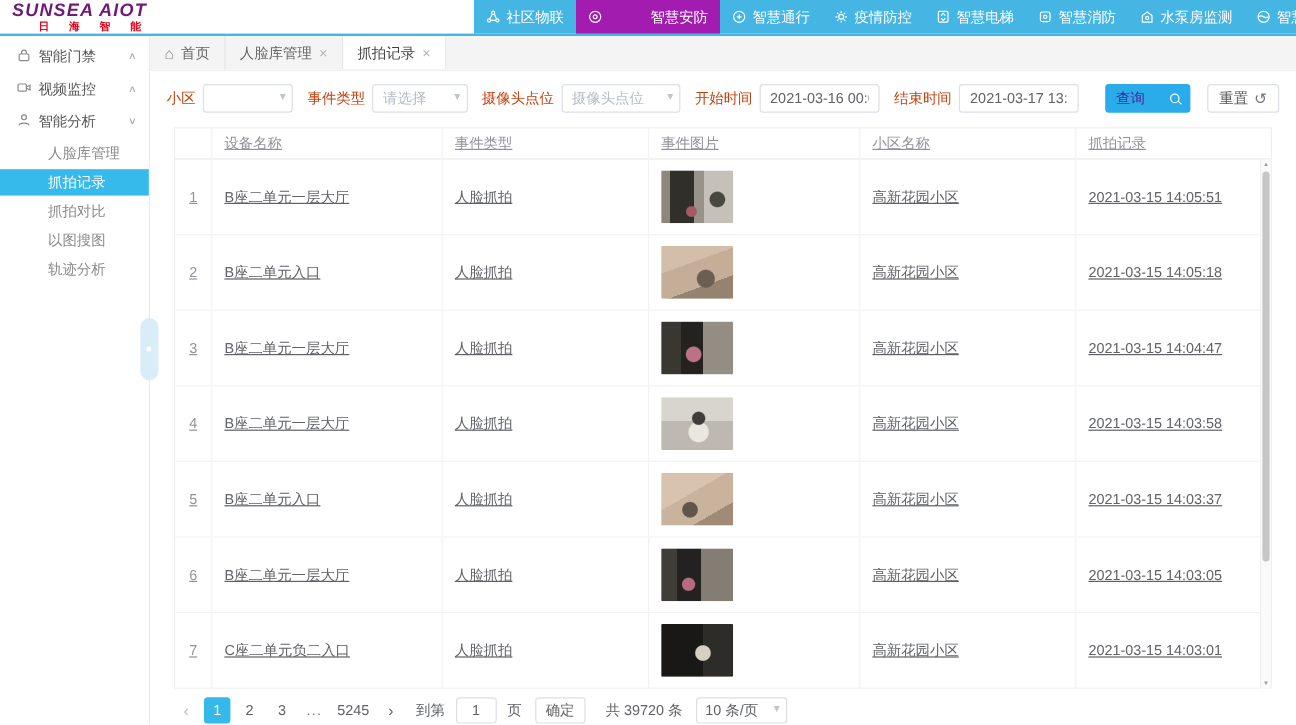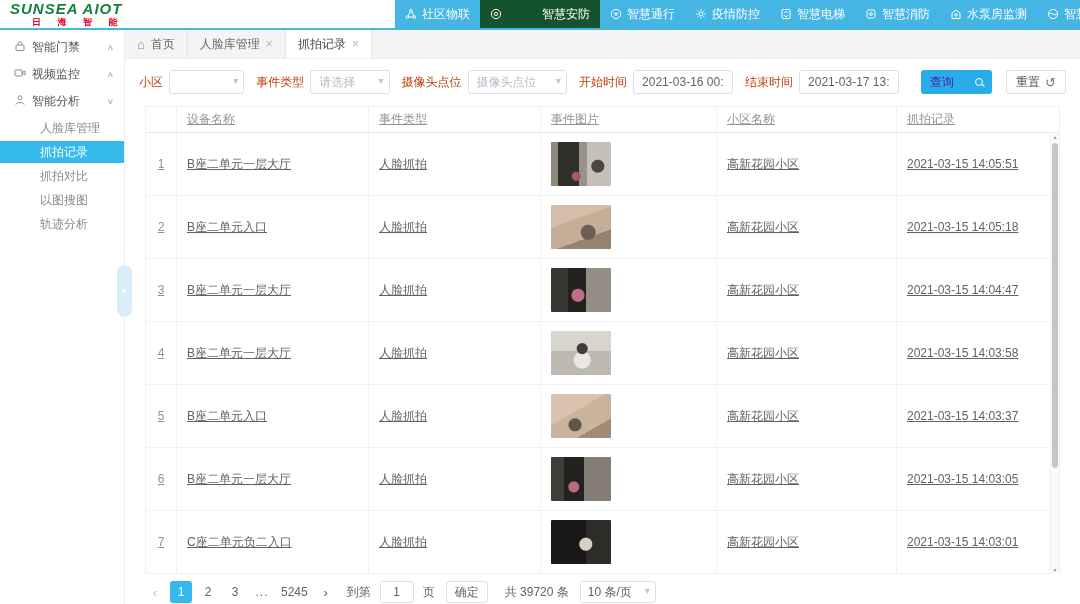--- a/index.html
+++ b/index.html
@@ -3,25 +3,25 @@
 <meta charset="utf-8">
 <style>
   * { box-sizing: border-box; margin: 0; padding: 0; }
   html,body { width:1080px; height:604px; overflow:hidden; }
   body { font-family:"Liberation Sans","DejaVu Sans",sans-serif; font-size:12px; background:#fff; color:#333; }
   #app { position:relative; width:1080px; height:604px; overflow:hidden; background:#fff; }
 
   
   .header { position:absolute; top:0; left:0; right:0; height:30px; background:#fff; border-bottom:2px solid #45b5e3; }
   .logo { position:absolute; left:10px; top:1px; width:230px; }
-  .logo-en { color:#15803d; font-weight:bold; font-style:italic; font-size:15px; letter-spacing:1px; line-height:16px; }
+  .logo-en { color:#701a75; font-weight:bold; font-style:italic; font-size:15px; letter-spacing:1px; line-height:16px; }
   .logo-cn { color:#e2001a; font-size:9px; font-weight:bold; letter-spacing:7px; line-height:11px; padding-left:22px; }
   .nav { position:absolute; left:395px; right:0; top:0; height:28px; background:#45b5e3; display:flex; align-items:center; color:#fff; }
   .nav-item { height:100%; display:flex; align-items:center; gap:5px; padding:0 10px; cursor:pointer; white-space:nowrap; }
-  .nav-item.active { background:#14532d;gap:40px; }
+  .nav-item.active { background:#a21caf;gap:40px; }
   .nav svg { display:block; }
 
   
   .sidebar { position:absolute; top:30px; left:0; bottom:0; width:125px; background:#fff; border-right:1px solid #ececec; padding-top:4px; }
   .side-group { height:27px; display:flex; align-items:center; gap:6px; padding:0 10px 0 14px; color:#555; cursor:pointer; }
   .side-group .glabel { flex:1; }
   .side-arrow { color:#aaa; font-size:10px; transform:scaleY(.8); }
   .side-sub { height:22px; line-height:22px; padding-left:40px; color:#8a8a8a; cursor:pointer; margin:2px 0; }
   .side-sub.active { background:#36b9eb; color:#fff; }
   .collapse-handle { position:absolute; left:117px; top:265px; width:15px; height:52px; background:#d9edf9; border-radius:8px; cursor:pointer; z-index:5; }

